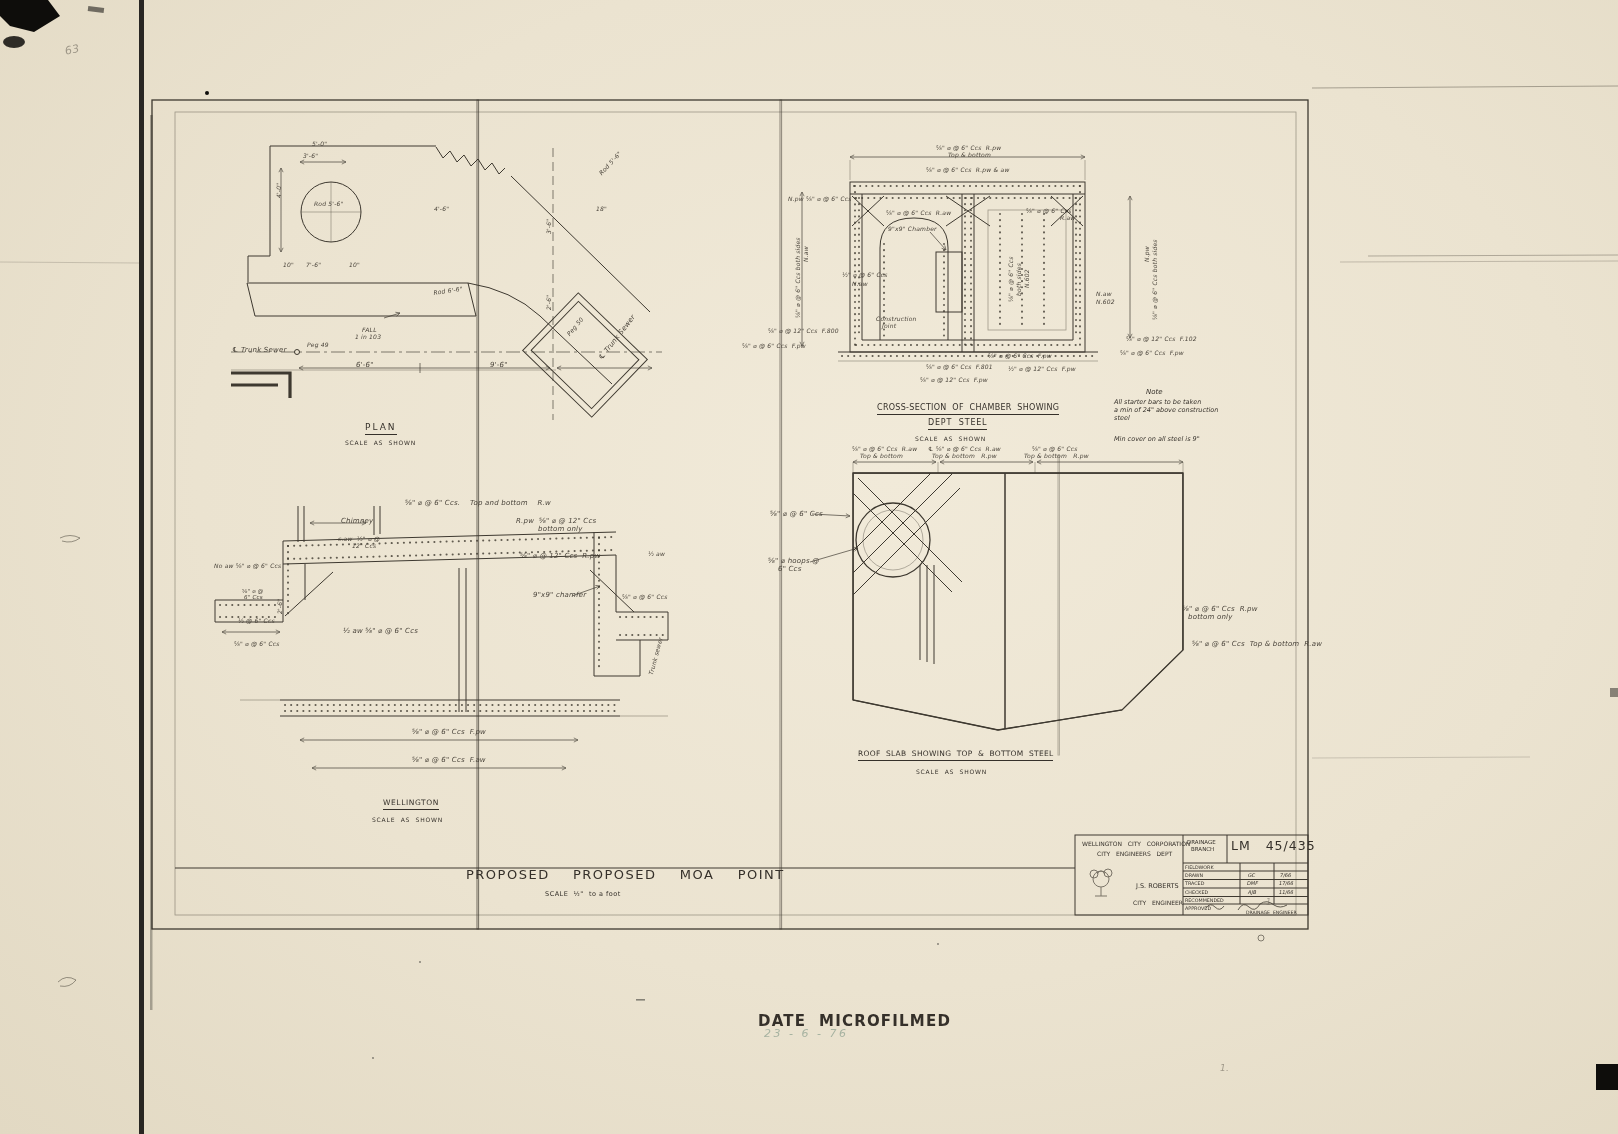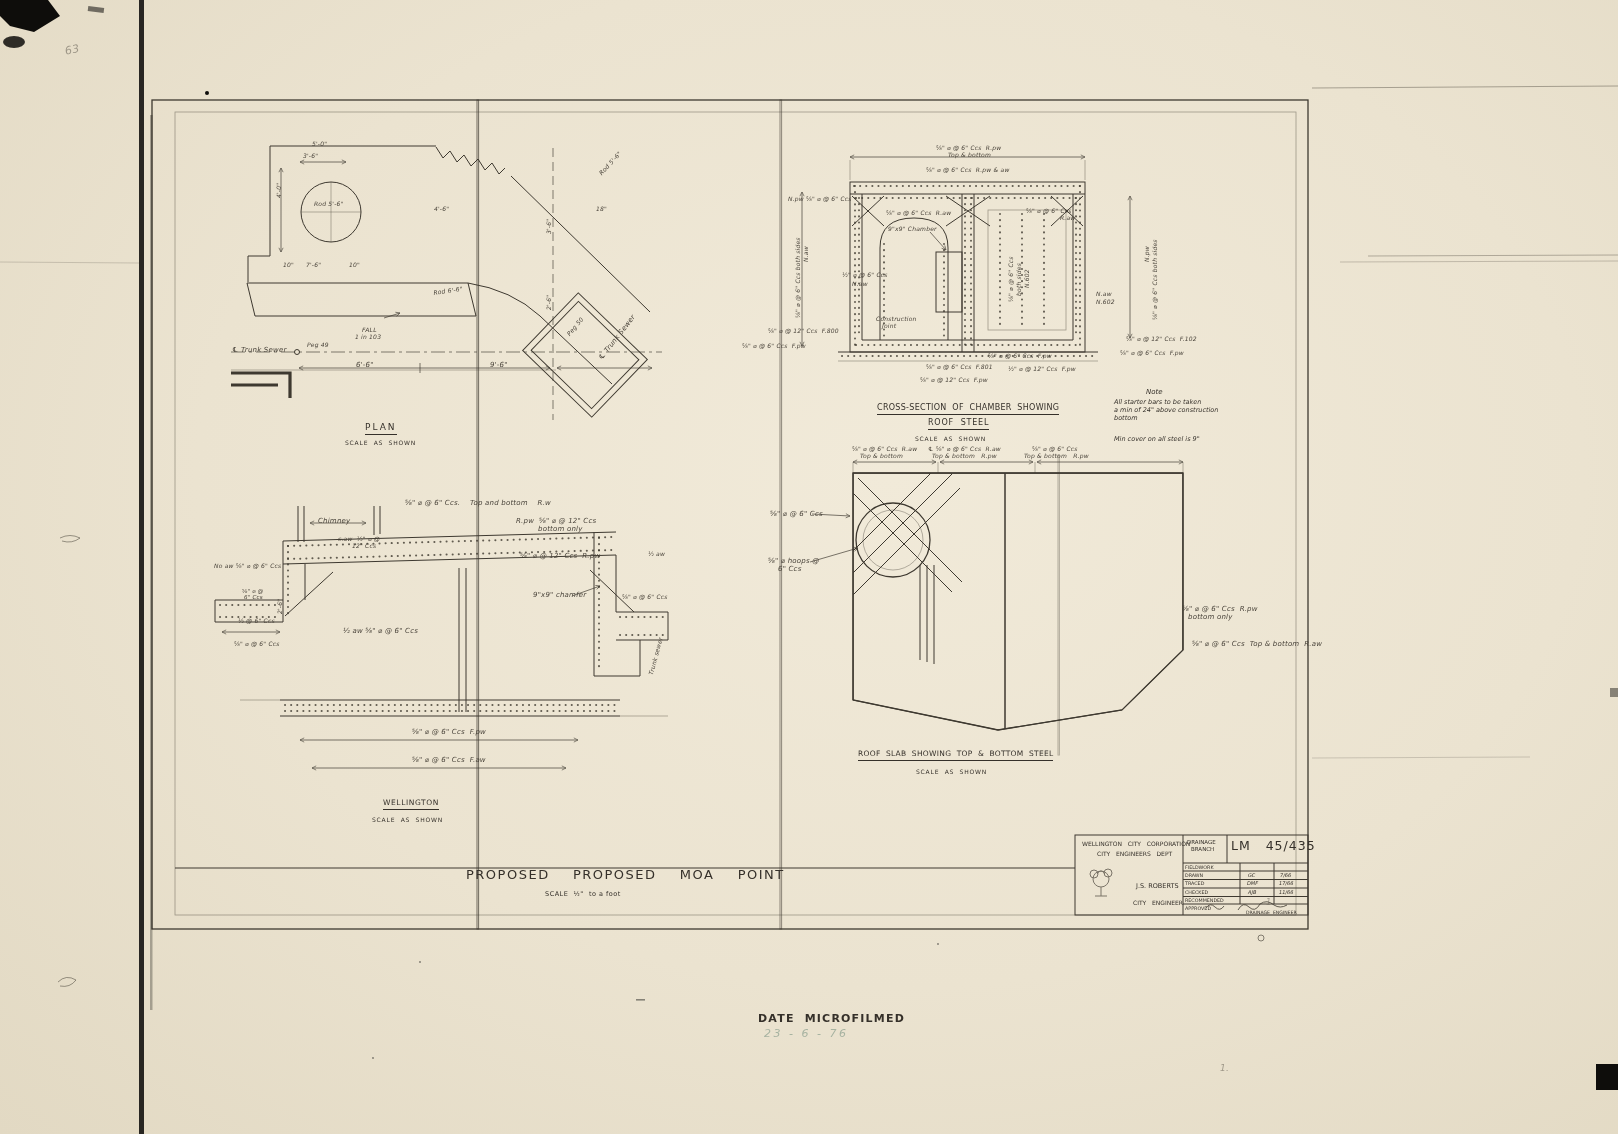--- a/index.html
+++ b/index.html
@@ -235,30 +235,30 @@
     </g>
   </svg>
 
   <div class="lbl" style="left:365px;top:423px;font-size:9px;letter-spacing:2px;"><span class="u">PLAN</span></div>
   <div class="lbl" style="left:345px;top:440px;font-size:6px;letter-spacing:.8px;">SCALE  AS  SHOWN</div>
 
   <div class="lbl" style="left:383px;top:799px;font-size:7.5px;letter-spacing:.6px;"><span class="u">WELLINGTON</span></div>
   <div class="lbl" style="left:372px;top:817px;font-size:6px;letter-spacing:.8px;">SCALE  AS  SHOWN</div>
 
   <div class="lbl" style="left:877px;top:404px;font-size:8px;letter-spacing:.3px;"><span class="u">CROSS-SECTION  OF  CHAMBER  SHOWING</span></div>
-  <div class="lbl" style="left:928px;top:419px;font-size:8px;letter-spacing:.8px;"><span class="u">ROOF  STEEL</span></div>
+  <div class="lbl" style="left:928px;top:419px;font-size:8px;letter-spacing:.8px;"><span class="u">DEPT  STEEL</span></div>
   <div class="lbl" style="left:915px;top:436px;font-size:6px;letter-spacing:.8px;">SCALE  AS  SHOWN</div>
 
   <div class="lbl" style="left:858px;top:750px;font-size:7.5px;letter-spacing:.3px;"><span class="u">ROOF  SLAB  SHOWING  TOP  &amp;  BOTTOM  STEEL</span></div>
   <div class="lbl" style="left:916px;top:769px;font-size:6px;letter-spacing:.8px;">SCALE  AS  SHOWN</div>
 
   <div class="lbl" style="left:1146px;top:389px;font-size:7px;font-style:italic;">Note</div>
   <div class="lbl" style="left:1114px;top:399px;font-size:6.5px;font-style:italic;">All starter bars to be taken</div>
   <div class="lbl" style="left:1114px;top:407px;font-size:6.5px;font-style:italic;">a min of 24" above construction</div>
-  <div class="lbl" style="left:1114px;top:415px;font-size:6.5px;font-style:italic;">bottom</div>
+  <div class="lbl" style="left:1114px;top:415px;font-size:6.5px;font-style:italic;">steel</div>
   <div class="lbl" style="left:1114px;top:436px;font-size:6.5px;font-style:italic;">Min cover on all steel is 9"</div>
 
   <div class="lbl" style="left:466px;top:868px;font-size:13px;letter-spacing:1.5px;word-spacing:6px;">PROPOSED  PROPOSED  MOA  POINT</div>
   <div class="lbl" style="left:545px;top:891px;font-size:6.5px;letter-spacing:.5px;">SCALE  ½"  to a foot</div>
 
   <div>
     <div class="lbl" style="left:1082px;top:841px;font-size:6px;">WELLINGTON   CITY   CORPORATION</div>
     <div class="lbl" style="left:1097px;top:851px;font-size:6px;">CITY   ENGINEERS   DEPT</div>
     <div class="lbl" style="left:1136px;top:883px;font-size:6.5px;">J.S. ROBERTS</div>
     <div class="lbl" style="left:1133px;top:900px;font-size:6px;">CITY   ENGINEER</div>
@@ -274,21 +274,21 @@
     <div class="lbl" style="left:1247px;top:881px;font-size:5px;font-style:italic;">DMF</div>
     <div class="lbl" style="left:1279px;top:881px;font-size:5px;font-style:italic;">17/66</div>
     <div class="lbl" style="left:1185px;top:889.5px;font-size:4.8px;">CHECKED</div>
     <div class="lbl" style="left:1248px;top:889.5px;font-size:5px;font-style:italic;">AJB</div>
     <div class="lbl" style="left:1279px;top:889.5px;font-size:5px;font-style:italic;">11/66</div>
     <div class="lbl" style="left:1185px;top:897.5px;font-size:4.8px;">RECOMMENDED</div>
     <div class="lbl" style="left:1185px;top:906px;font-size:4.8px;">APPROVED</div>
     <div class="lbl" style="left:1246px;top:909.5px;font-size:4.6px;">DRAINAGE  ENGINEER</div>
   </div>
 
-  <div class="lbl" style="left:758px;top:1013px;font-size:11px;font-weight:bold;letter-spacing:1.2px;">DATE  MICROFILMED</div>
+  <div class="lbl" style="left:758px;top:1013px;font-size:15px;font-weight:bold;letter-spacing:1.2px;">DATE  MICROFILMED</div>
   <div class="lbl faded-ink" style="left:764px;top:1028px;font-size:11px;font-style:italic;letter-spacing:2.5px;">23 - 6 - 76</div>
 
   <div class="annos">
       <span class="anno" style="left: 312px; top: 141px; font-size: 6px;">5'-0"</span>
       <span class="anno" style="left: 303px; top: 153px; font-size: 6px;">3'-6"</span>
       <span class="anno" style="left: 314px; top: 201px; font-size: 6px;">Rod 5'-6"</span>
       <span class="anno" style="left: 276px; top: 198px; font-size: 6px; transform: rotate(-90deg);">4'-0"</span>
       <span class="anno" style="left: 283px; top: 262px; font-size: 6px;">10"</span>
       <span class="anno" style="left: 306px; top: 262px; font-size: 6px;">7'-6"</span>
       <span class="anno" style="left: 349px; top: 262px; font-size: 6px;">10"</span>
@@ -302,21 +302,21 @@
       <span class="anno" style="left: 307px; top: 342px; font-size: 6px;">Peg 49</span>
       <span class="anno" style="left: 356px; top: 362px;">6'-6"</span>
       <span class="anno" style="left: 490px; top: 362px;">9'-6"</span>
       <span class="anno" style="left: 566px; top: 333px; font-size: 6px; transform: rotate(-50deg);">Peg 50</span>
       <span class="anno" style="left: 598px; top: 357px; transform: rotate(-52deg);">℄ Trunk Sewer</span>
       <span class="anno" style="left: 546px; top: 234px; font-size: 6px; transform: rotate(-90deg);">3'-6"</span>
       <span class="anno" style="left: 546px; top: 310px; font-size: 6px; transform: rotate(-90deg);">2'-6"</span>
     </div>
   <div class="annos">
       <span class="anno" style="left: 405px; top: 500px;">⅝" ⌀ @ 6" Ccs.    Top and bottom    R.w</span>
-      <span class="anno" style="left: 318px; top: 518px;">Chimney</span>
+      <span class="anno" style="left: 341px; top: 518px;">Chimney</span>
       <span class="anno" style="left: 338px; top: 536px; font-size: 6px;">c.aw  ½" ⌀ @</span>
       <span class="anno" style="left: 352px; top: 543px; font-size: 6px;">12" Ccs</span>
       <span class="anno" style="left: 516px; top: 518px;">R.pw  ⅝" ⌀ @ 12" Ccs</span>
       <span class="anno" style="left: 538px; top: 526px;">bottom only</span>
       <span class="anno" style="left: 520px; top: 553px;">⅝" ⌀ @ 12" Ccs  R.pw</span>
       <span class="anno" style="left: 533px; top: 592px;">9"x9" chamfer</span>
       <span class="anno" style="left: 648px; top: 551px; font-size: 6px;">½ aw</span>
       <span class="anno" style="left: 214px; top: 563px; font-size: 6px;">No aw ⅝" ⌀ @ 6" Ccs</span>
       <span class="anno" style="left: 242px; top: 589px; font-size: 5.5px;">⅝" ⌀ @</span>
       <span class="anno" style="left: 244px; top: 595px; font-size: 5.5px;">6" Ccs</span>

